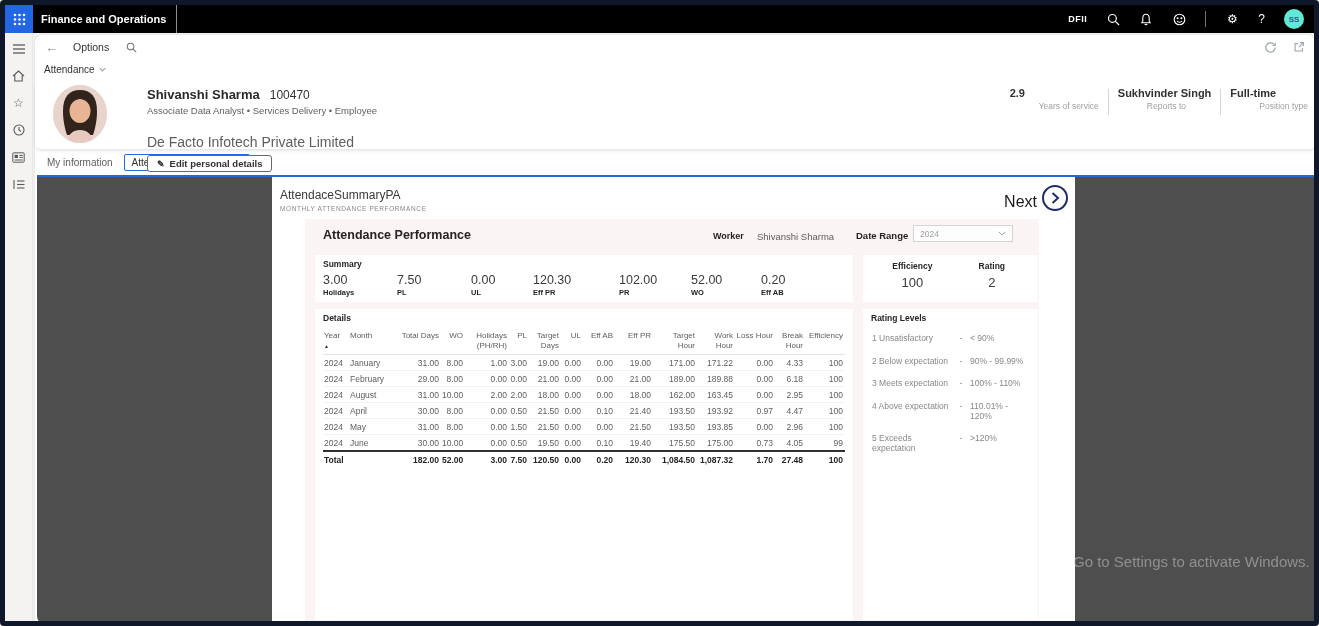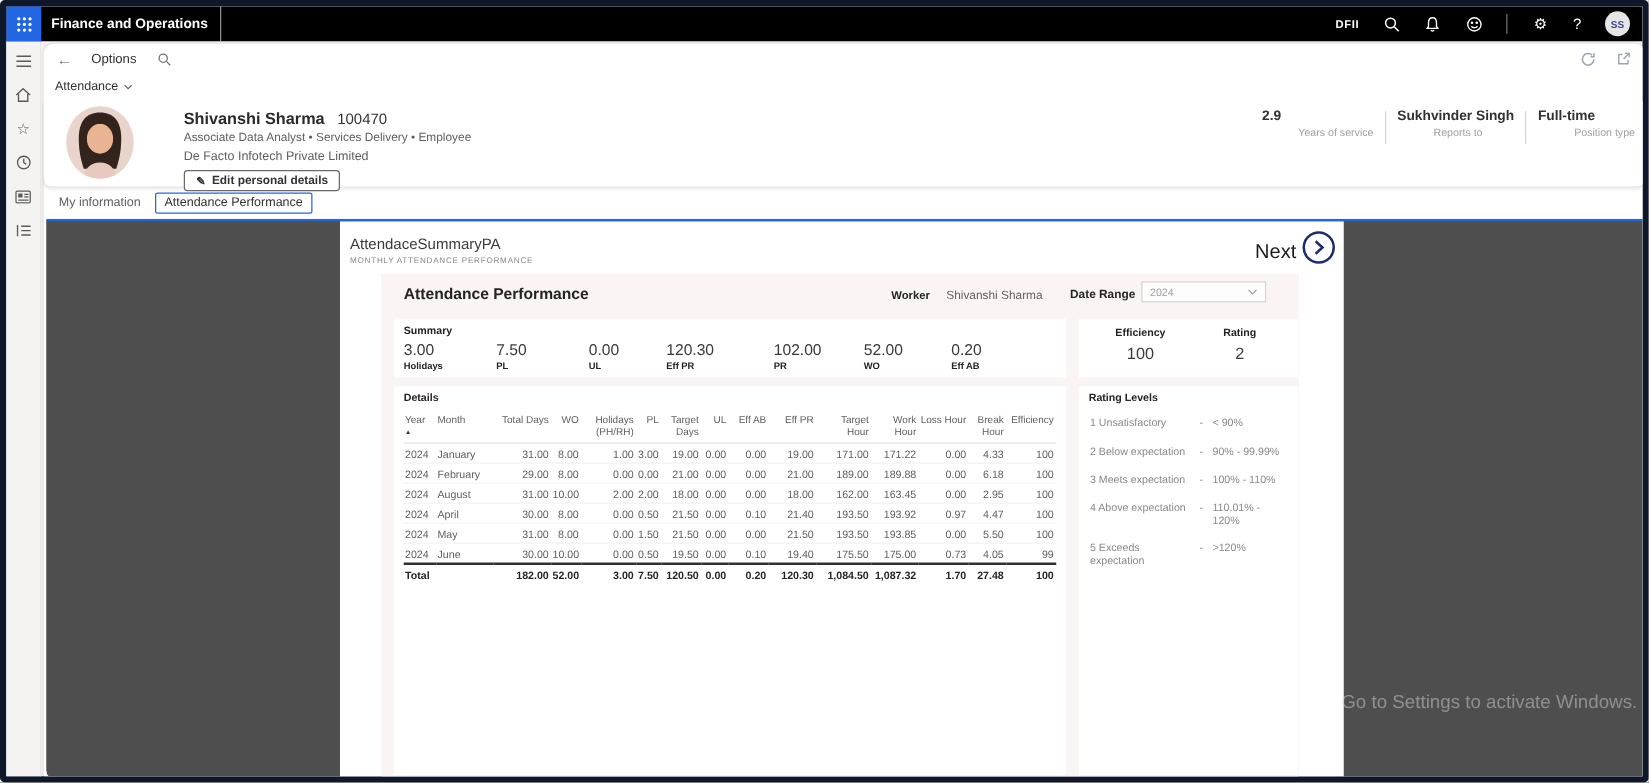--- a/index.html
+++ b/index.html
@@ -10,21 +10,21 @@
   
   .topbar { position:absolute; left:0; top:0; width:100%; height:28px; background:#000; display:flex; align-items:center; z-index:30; }
   .waffle { width:28px; height:28px; background:#2266e3; display:flex; align-items:center; justify-content:center; flex:0 0 28px; cursor:pointer; }
   .app-title { color:#fff; font-size:11px; font-weight:bold; margin-left:8px; white-space:nowrap; }
   .title-sep { width:1px; height:28px; background:rgba(255,255,255,.55); margin-left:10px; }
   .topbar-right { margin-left:auto; display:flex; align-items:center; gap:19px; padding-right:10px; }
   .env-label { color:#fff; font-size:9px; font-weight:bold; letter-spacing:.5px;text-align:center; }
   .tb-icon { width:14px; height:14px; display:flex; align-items:center; justify-content:center; color:#fff; font-size:12px; cursor:pointer; }
   .tb-sep { width:1px; height:16px; background:rgba(255,255,255,.45); }
   .help-label { color:#fff; font-size:12px; cursor:pointer; }
-  .avatar { width:20px; height:20px; border-radius:50%; background:#e5e5e5; color:#3b4d8f; font-size:8px; font-weight:bold; display:flex; align-items:center; justify-content:center; cursor:pointer; }
+  .avatar { width:20px; height:20px; border-radius:50%; background:#5eead4; color:#3b4d8f; font-size:8px; font-weight:bold; display:flex; align-items:center; justify-content:center; cursor:pointer; }
 
   
   .sidebar { position:absolute; left:0; top:28px; width:28px; height:598px; background:#f4f3f2; border-right:1px solid #e9e8e7; display:flex; flex-direction:column; align-items:center; padding-top:8px; gap:11px; z-index:20; }
   .sb-icon { width:16px; height:16px; display:flex; align-items:center; justify-content:center; color:#5a5a5a; font-size:12px; cursor:pointer; }
 
   
   .panel { position:absolute; left:30px; top:30px; width:1281px; height:596px; background:#fff; border-radius:8px; box-shadow:0 0 3px rgba(0,0,0,.10); }
 
   .action-row { height:24px; display:flex; align-items:center; padding:0 10px; gap:15px; }
   .back-icon { color:#8a8886; font-size:13px; cursor:pointer; line-height:1; }
@@ -36,21 +36,21 @@
   .breadcrumb { font-size:10px; color:#323130; cursor:pointer; display:flex; align-items:center; gap:4px; }
 
   
   .emp-card { position:relative; height:70px; background:#fff; border-radius:6px; box-shadow:0 2px 3px rgba(0,0,0,.10); }
   .emp-photo { position:absolute; left:18px; top:6px; width:54px; height:58px; border-radius:50%; overflow:hidden; background:#efe0da; }
   .emp-main { position:absolute; left:112px; top:8px; }
   .emp-name-row { display:flex; align-items:baseline; gap:10px; }
   .emp-name { font-size:13px; font-weight:bold; color:#2b2a29; }
   .emp-id { font-size:12px; color:#323130; }
   .emp-subtitle { font-size:9.5px; color:#605e5c; margin-top:3px; }
-  .emp-company { font-size:10px; color:#605e5c; margin-top:4px; }
+  .emp-company { font-size:14px; color:#605e5c; margin-top:18px; }
   .edit-btn { margin-top:5px; display:inline-flex; align-items:center; gap:5px; border:1px solid #6b6966; border-radius:3px; background:#fff; padding:2px 9px; font-size:9.5px; font-weight:bold; color:#323130; cursor:pointer; font-family:inherit; }
   .pencil { font-size:9px; }
   .emp-facts { position:absolute; right:8px; top:8px; display:flex; align-items:stretch; gap:9px; }
   .fact { min-width:46px; }
   .fact-value { font-size:11px; font-weight:bold; color:#323130; white-space:nowrap; }
   .fact-label { font-size:8.5px; color:#a19f9d; margin-top:2px; white-space:nowrap;margin-left:29px; }
   .fact-sep { width:1px; background:#d8d6d4; margin-top:2px; height:26px; }
 
   
   .tabs { height:26px; display:flex; align-items:center; gap:9px; padding-left:10px; }
@@ -482,21 +482,21 @@
                     <td>8.00</td>
                     <td>0.00</td>
                     <td>1.50</td>
                     <td>21.50</td>
                     <td>0.00</td>
                     <td>0.00</td>
                     <td>21.50</td>
                     <td>193.50</td>
                     <td>193.85</td>
                     <td>0.00</td>
-                    <td>5.50</td>
+                    <td>2.96</td>
                     <td>100</td>
                   </tr>
                   <tr>
                     <td class="l">2024</td>
                     <td class="l">June</td>
                     <td>30.00</td>
                     <td>10.00</td>
                     <td>0.00</td>
                     <td>0.50</td>
                     <td>19.50</td>

